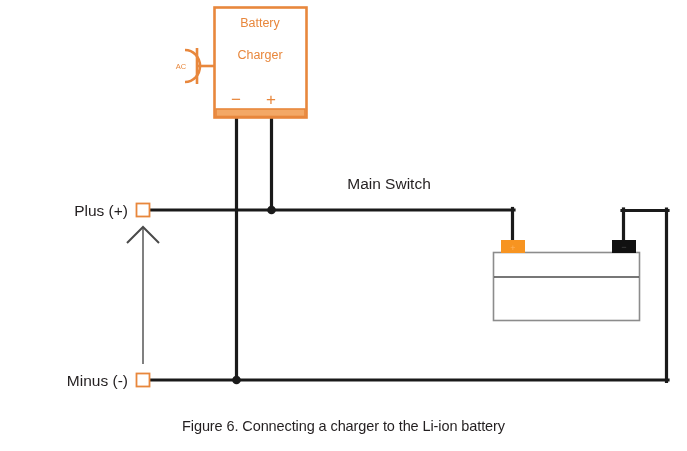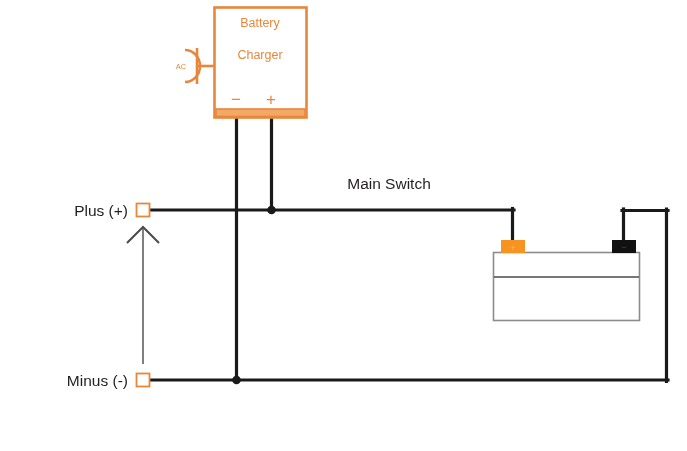--- a/index.html
+++ b/index.html
@@ -132,14 +132,15 @@
 
       <rect x="501" y="240" width="24" height="13" fill="#f79421"></rect>
       <text x="513" y="251" text-anchor="middle" font-family="Liberation Sans, sans-serif" font-size="9" fill="#ffb35c">+</text>
 
       <rect x="612" y="240" width="24" height="13" fill="#111111"></rect>
       <text x="624" y="250" text-anchor="middle" font-family="Liberation Sans, sans-serif" font-size="9" fill="#4a4a4a">−</text>
     </g>
 
   </svg>
 
+  <div class="caption-text">Figure 6. Connecting a charger to the Li-ion battery</div>
 
 </div>
 
 </body></html>

